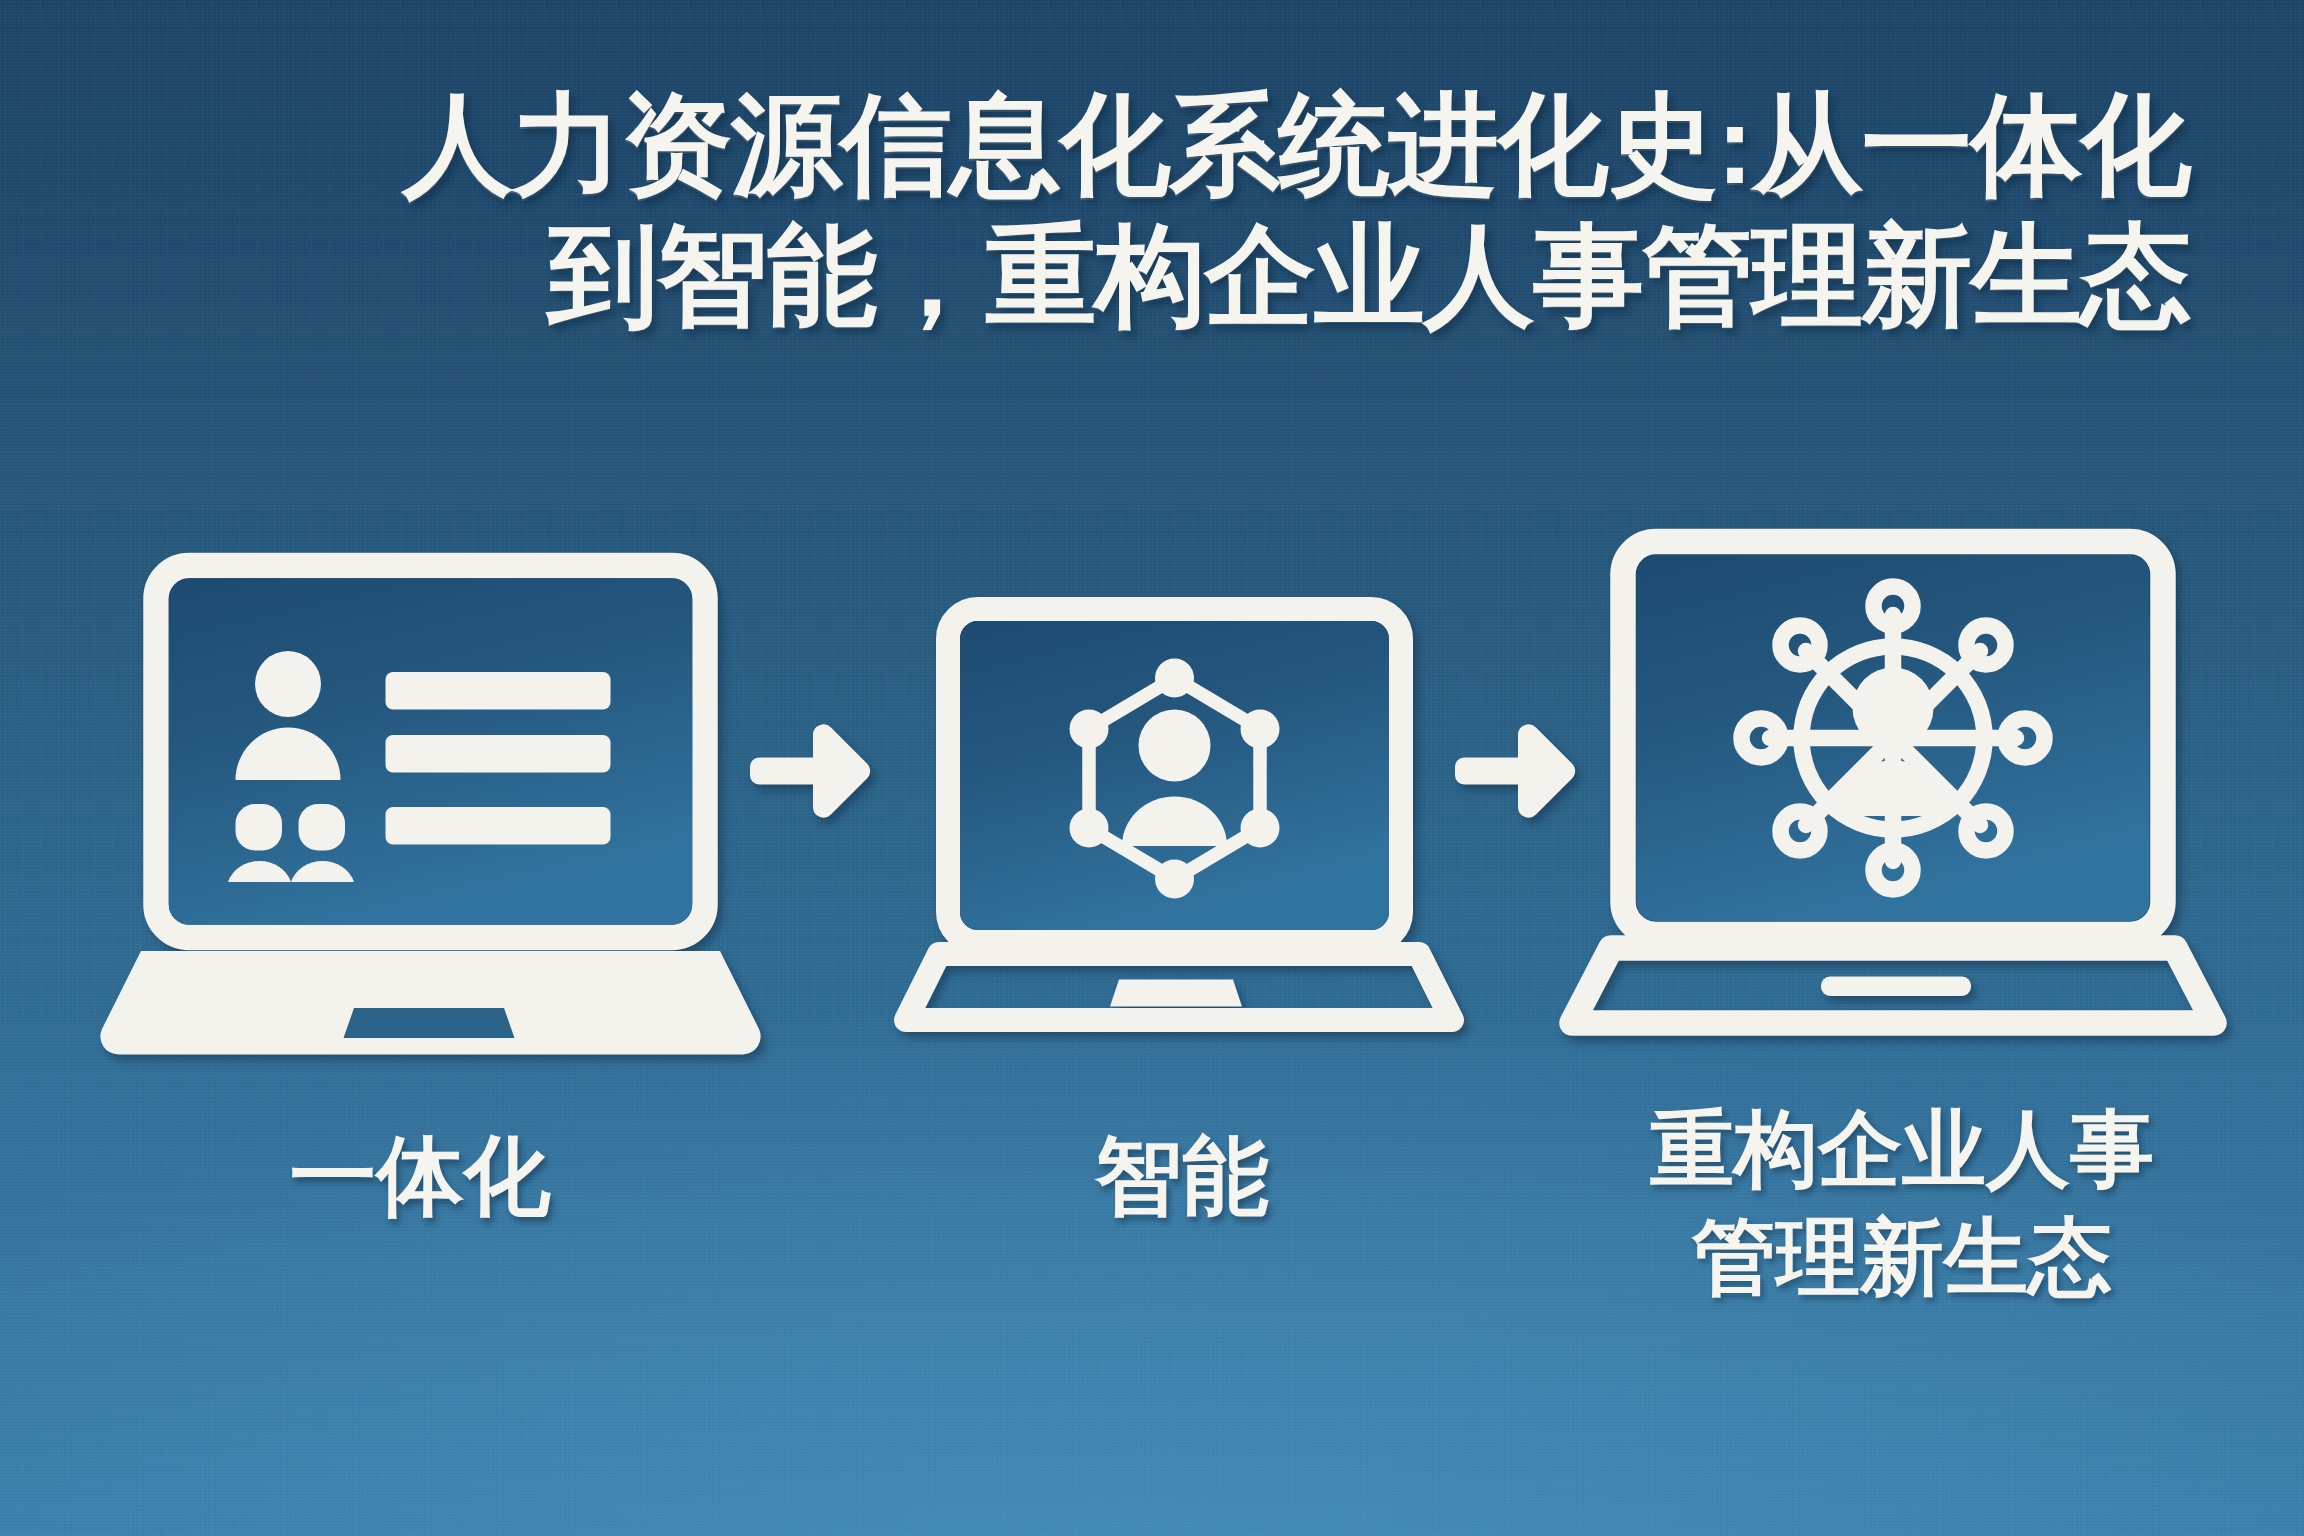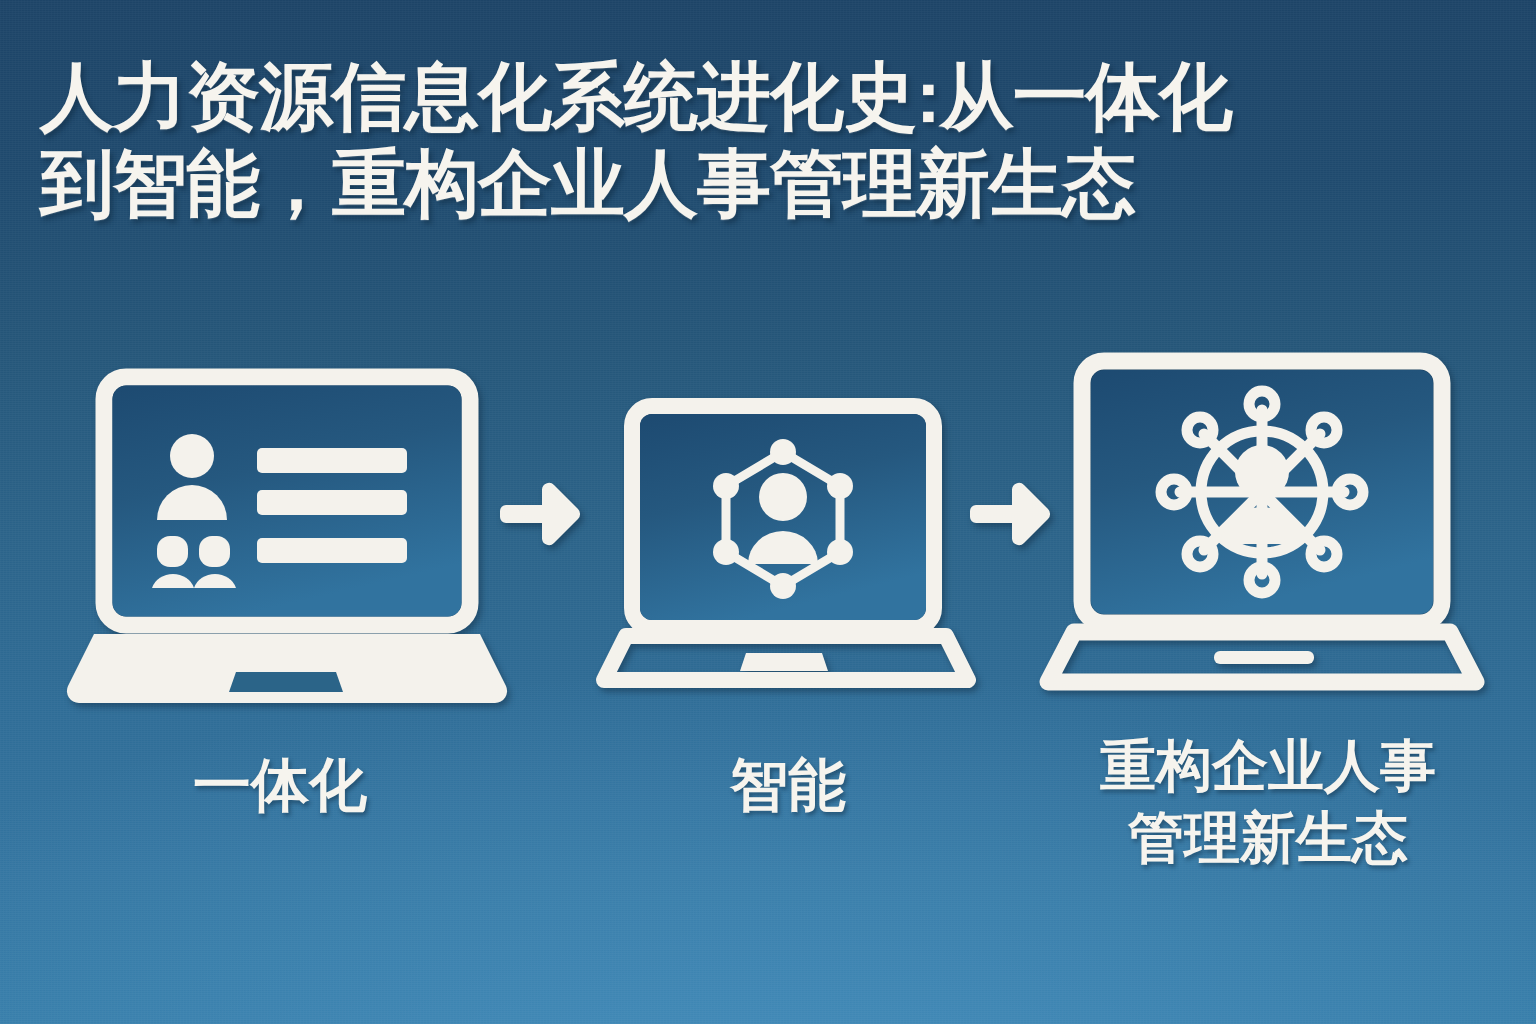--- a/index.html
+++ b/index.html
@@ -35,30 +35,30 @@
     background-image:
       repeating-linear-gradient(0deg, rgba(255,255,255,.5) 0 1px, rgba(0,0,0,0) 1px 2px),
       repeating-linear-gradient(90deg, rgba(255,255,255,.35) 0 1px, rgba(0,0,0,0) 1px 3px);
     pointer-events:none;
   }
 
   
   #title {
     position:absolute;
     left:0; right:0; top:54px;
-    text-align:left;
+    text-align:right;
     color:#f6f4ee;
     font-size:74px;
     font-weight:bold;
     line-height:1.17;
     letter-spacing:-1px;
     text-shadow:
       3px 4px 5px rgba(12,38,60,.45),
       0 1px 0 rgba(255,255,255,.18);
-    padding:0 40px;
+    padding:0 76px;
     white-space:pre-line;
   }
 
   
   #stage {
     position:absolute;
     left:0; top:0;
     width:1536px; height:944px;
   }
   .card { position:absolute; }

